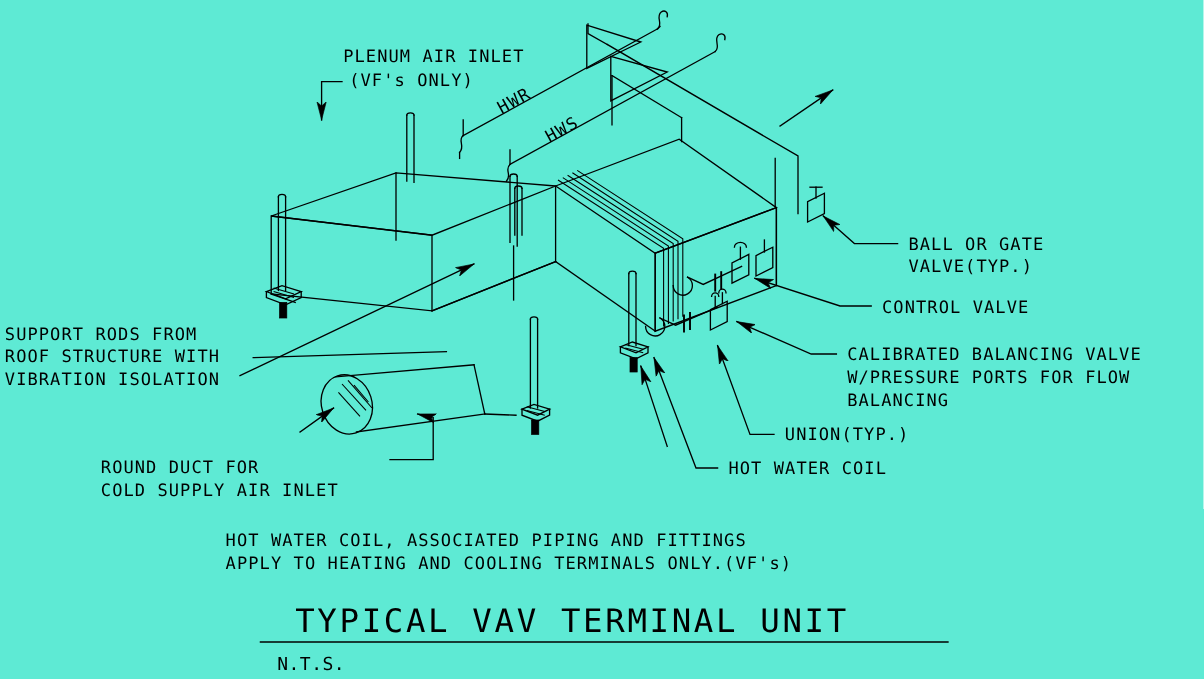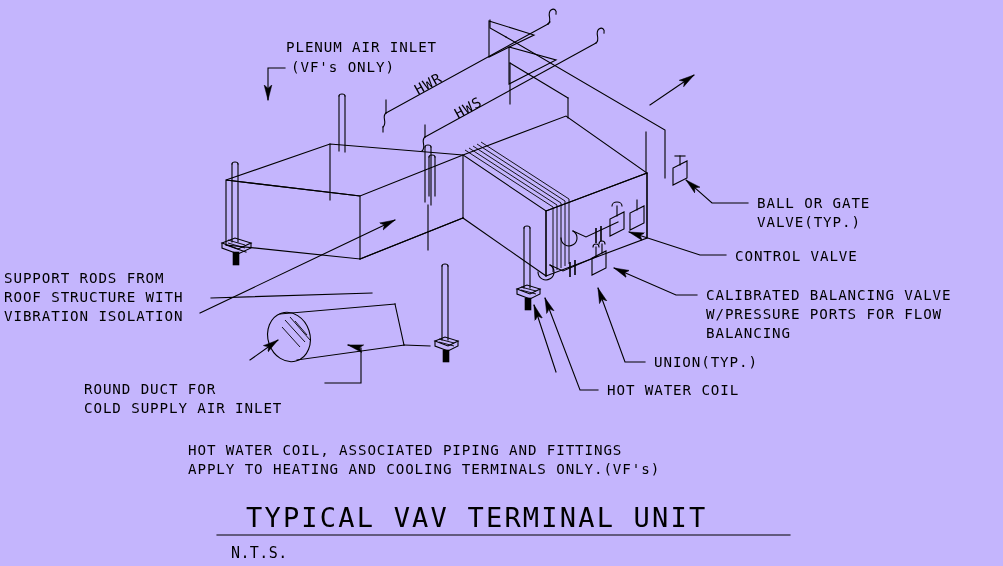--- a/index.html
+++ b/index.html
@@ -10,21 +10,21 @@
   body {
     width: 1003px;
     height: 566px;
     font-family: "DejaVu Sans", sans-serif;
     overflow: hidden;
   }
   #sheet {
     position: relative;
     width: 1003px;
     height: 566px;
-    background: #c4b5fd;
+    background: #5eead4;
   }
   svg.drawing {
     position: absolute;
     left: 0;
     top: 0;
     width: 1003px;
     height: 566px;
   }
   .ln {
     fill: none;

